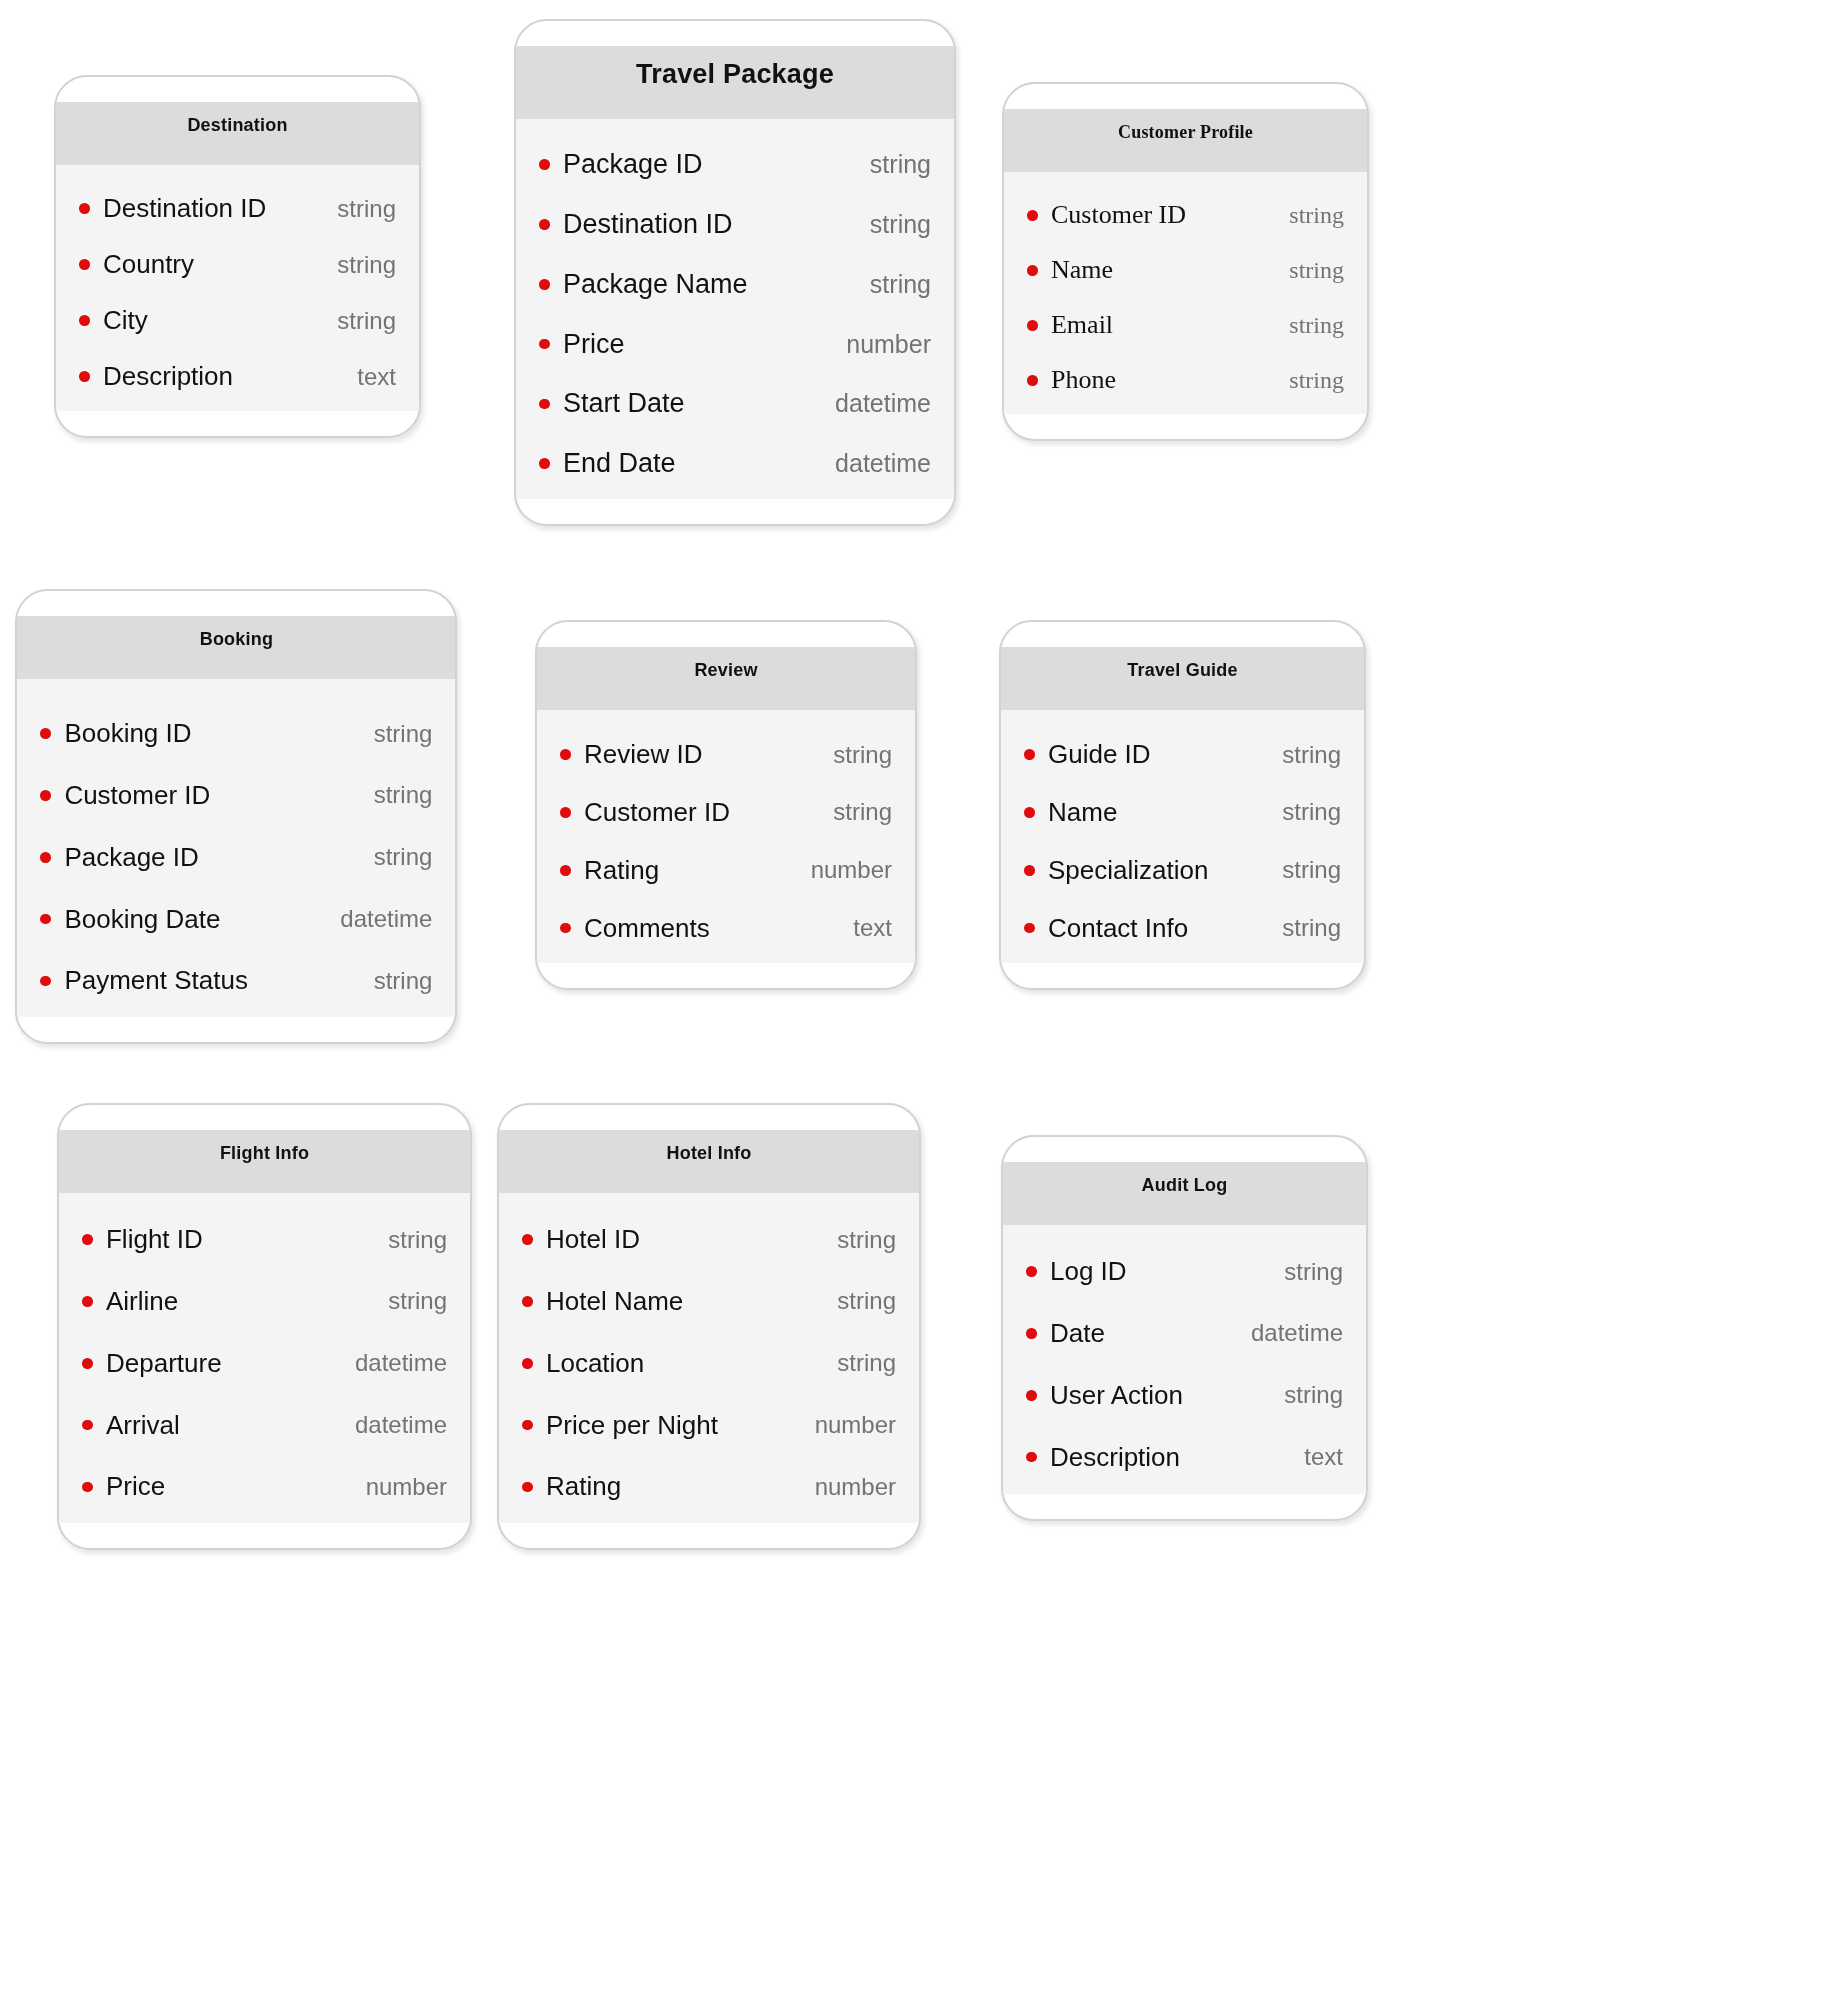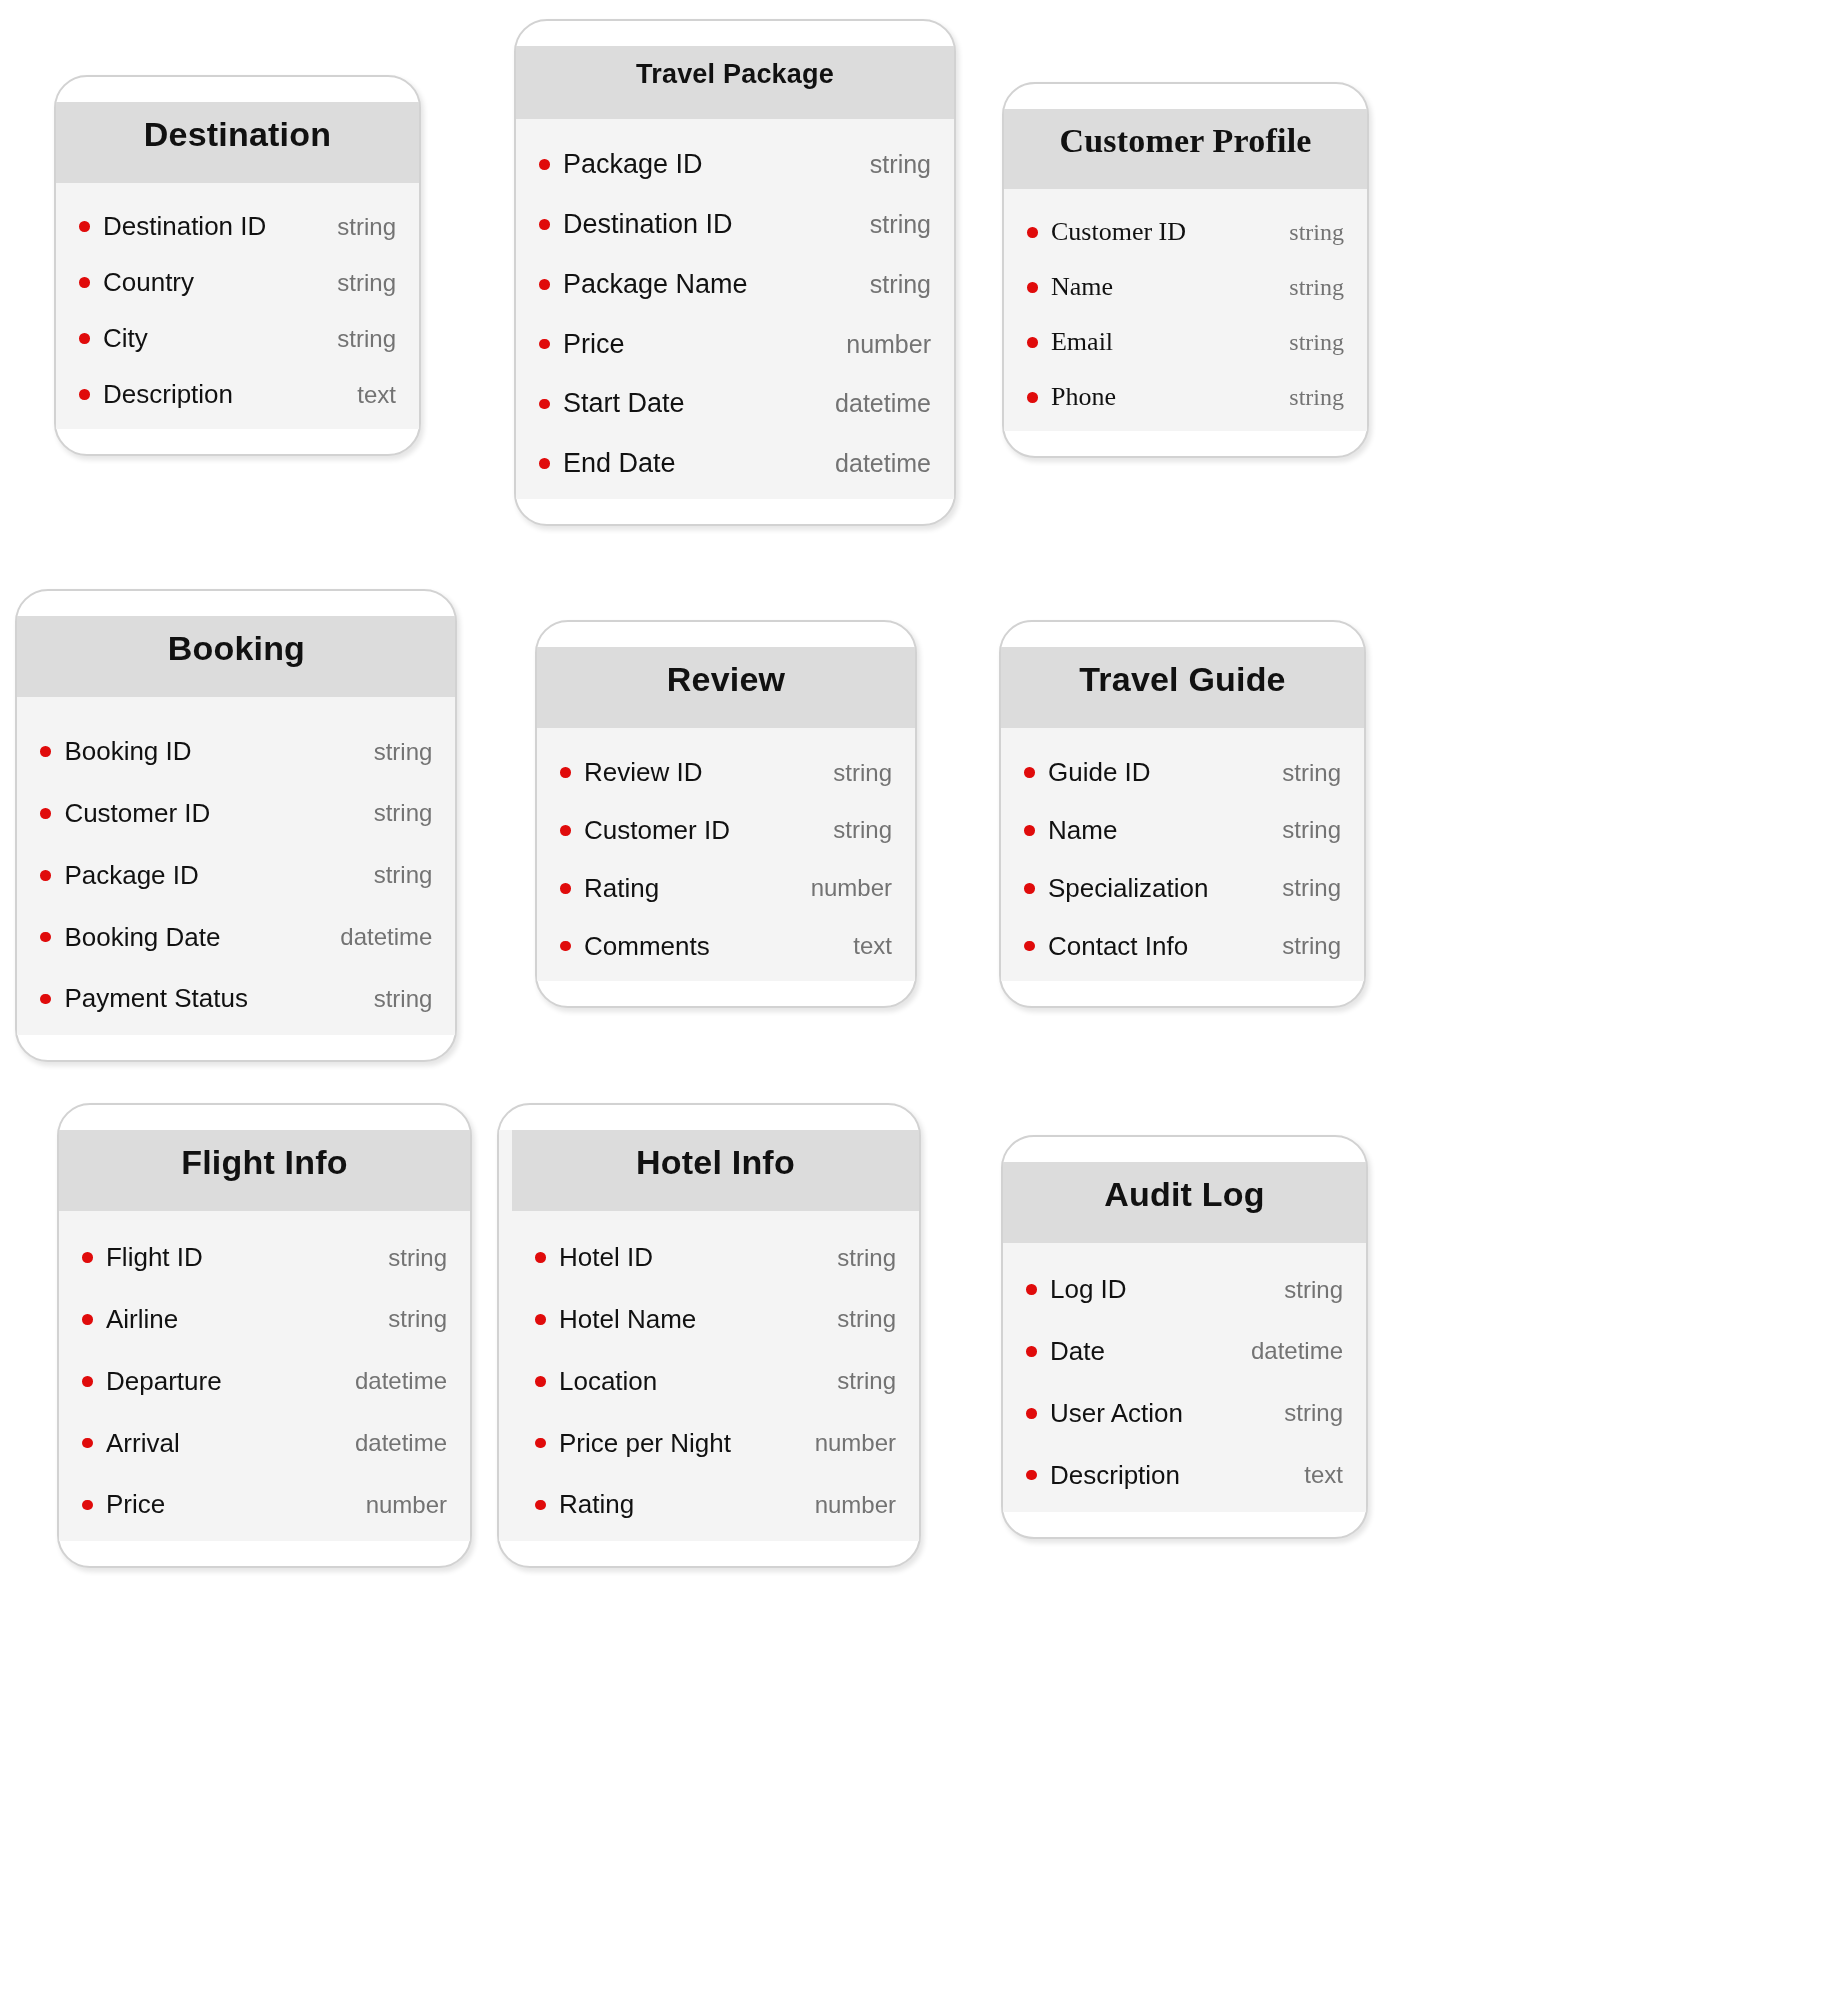--- a/index.html
+++ b/index.html
@@ -74,21 +74,21 @@
   
   #card-booking          { left: 15.4px;   top: 589px;  width: 442px; }
   #card-review           { left: 535px;  top: 620px;  width: 382px; }
   #card-travel-guide     { left: 999px; top: 620px;  width: 367px; }
   
   #card-flight-info      { left: 57px;   top: 1103px; width: 415px; }
   #card-hotel-info       { left: 497px;  top: 1103px; width: 424px; }
   #card-audit-log        { left: 1001px; top: 1135px; width: 367px; }
 
   
-  .entity-header { padding: 13.4px 9.6px 29px 9.6px; font-size: 34px; }
+  .entity-header { padding: 13.4px 9.6px 29px 9.6px; font-size: 18px; }
   .attr-list     { padding: 15.4px 23px 5.8px 23px; }
   .attr-row      { padding: 12.5px 0 12.5px 0; }
   .attr-name     { font-size: 26px; }
   .attr-type     { font-size: 24px; }
 
   
   #card-travel-package .entity-header { font-size: 27px; }
   #card-travel-package .attr-name { font-size: 27px; }
   #card-travel-package .attr-type { font-size: 25px; }
   #card-travel-package .attr-row  { padding: 14.4px 0 14.4px 0; }
@@ -329,21 +329,21 @@
         <div class="attr-row">
           <span class="bullet" style="background: rgb(224, 11, 11);"></span>
           <span class="attr-name">Price</span>
           <span class="attr-type">number</span>
         </div>
       </div>
     </div>
   </div>
 
   <div class="entity" id="card-hotel-info" style="border-color: rgb(210, 210, 210);">
-    <div class="entity-inner" style="background: rgb(244, 244, 244); padding-left: 13px;">
+    <div class="entity-inner" style="background: rgb(244, 244, 244);">
       <div class="entity-header" style="background: rgb(220, 220, 220);">
         <span class="entity-title">Hotel Info</span>
       </div>
       <div class="attr-list" style="background: rgb(244, 244, 244);">
         <div class="attr-row">
           <span class="bullet" style="background: rgb(224, 11, 11);"></span>
           <span class="attr-name">Hotel ID</span>
           <span class="attr-type">string</span>
         </div>
         <div class="attr-row">

